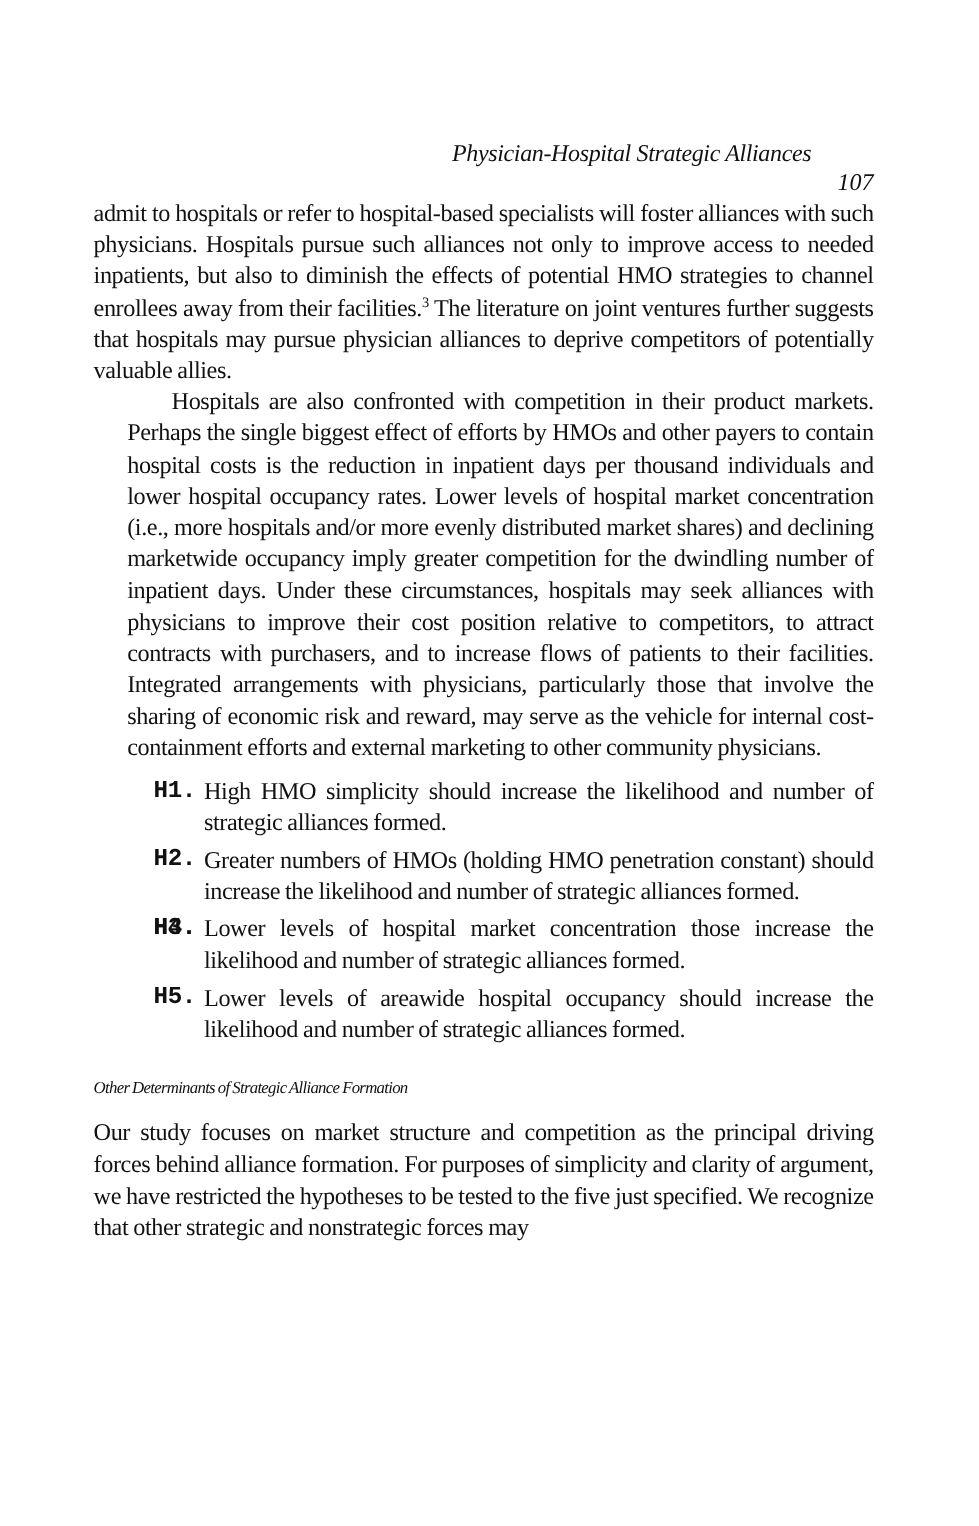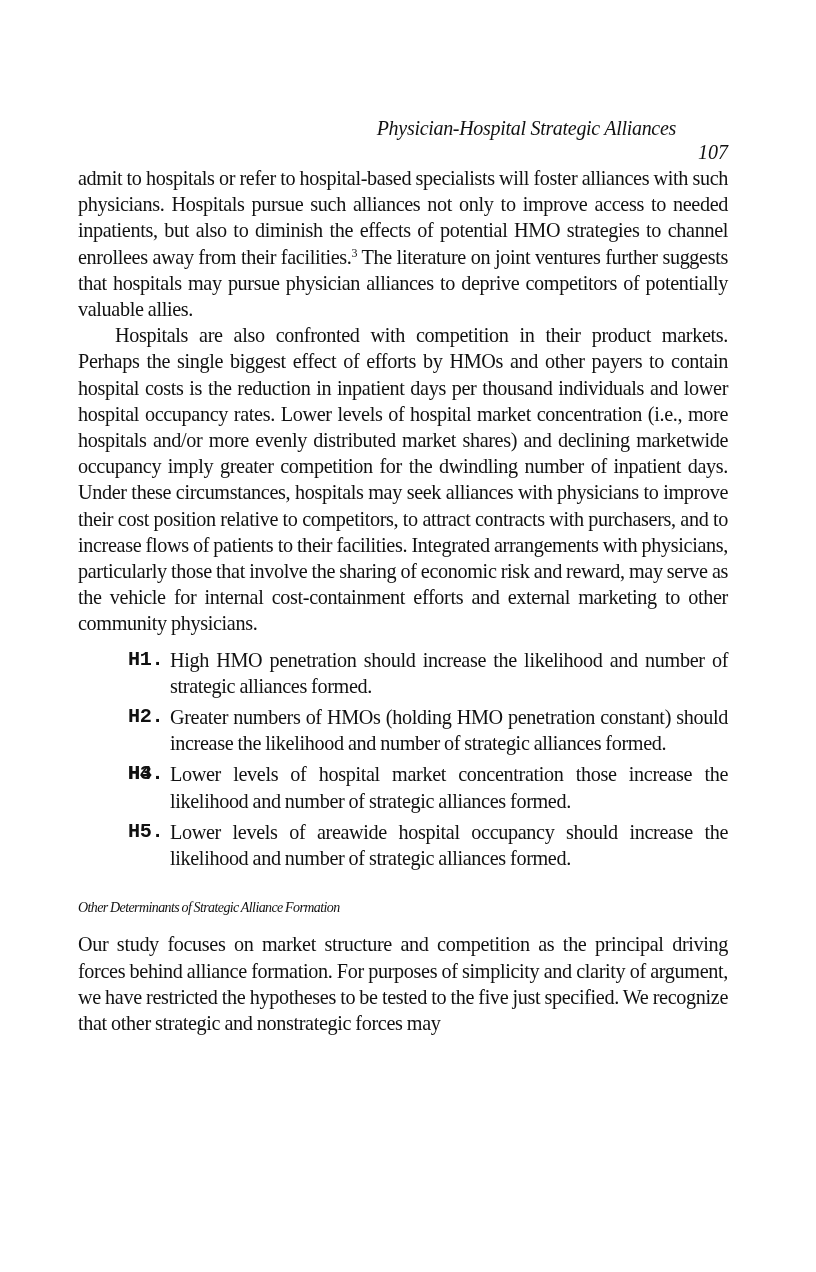--- a/index.html
+++ b/index.html
@@ -6,21 +6,21 @@
   body { width: 816px; height: 1272px; position: relative; overflow: hidden;
          font-family: "Liberation Serif", "DejaVu Serif", serif; color: #111; }
   .page { position: absolute; left: 78px; top: 0; width: 650px; }
   .running-head { position: absolute; top: 117px; left: 0; width: 650px; height: 26px;
                   font-size: 20px; font-style: italic; }
   .running-title { position: absolute; right: 52px; top: 0; letter-spacing: -0.3px; }
   .page-number { position: absolute; right: 0; top: 0; font-style: italic; margin-top: 24px; }
   .body { position: absolute; top: 165px; left: 0; width: 650px; font-size: 20.2px; line-height: 26.2px;
           text-align: justify; letter-spacing: -0.35px; word-spacing: -0.5px; }
   p { margin: 0; }
-  .indent { text-indent: 37px; }
+  .indent { text-indent: 37px; margin-left: 28px; }
   sup { font-size: 12px; line-height: 0; vertical-align: 7px; }
   .hyp-list { margin: 10px 0 10px 0; padding: 0; list-style: none; }
   .hyp { position: relative; padding-left: 92px; margin: 0 0 5px 0; }
   .hyp-label { position: absolute; left: 50px; top: 0; font-weight: bold; font-family: Liberation Mono, monospace; }
   .section-heading { font-style: italic; margin: 24px 0 10px 0; letter-spacing: -0.6px; text-align: left; }
 </style>
 </head>
 <body>
 
 <div class="page">
@@ -31,21 +31,21 @@
 
   <div class="body">
     <p><span>admit to hospitals or refer to hospital-based specialists will foster alliances with such physicians. Hospitals pursue such alliances not only to improve access to needed inpatients, but also to diminish the effects of potential HMO strategies to channel enrollees away from their facilities.</span><sup>3</sup><span> The literature on joint ventures further suggests that hospitals may pursue physician alliances to deprive competitors of potentially valuable allies.</span></p>
 
     <p class="indent">Hospitals are also confronted with competition in their product markets. Perhaps the single biggest effect of efforts by HMOs and other payers to contain hospital costs is the reduction in inpatient days per thousand individuals and lower hospital occupancy rates. Lower levels of hospital market concentration (i.e., more hospitals and/or more evenly distributed market shares) and declining marketwide occupancy imply greater competition for the dwindling number of inpatient days. Under these circumstances, hospitals may seek alliances with physicians to improve their cost position relative to competitors, to attract contracts with purchasers, and to increase flows of patients to their facilities. Integrated arrangements with physicians, particularly those that involve the sharing of economic risk and reward, may serve as the vehicle for internal cost-containment efforts and external marketing to other community physicians.</p>
 
 
     <ul class="hyp-list">
       <li class="hyp">
         <span class="hyp-label">H1.</span>
-        <span>High HMO penetration should increase the likelihood and number of strategic alliances formed.</span>
+        <span>High HMO simplicity should increase the likelihood and number of strategic alliances formed.</span>
       </li>
       <li class="hyp">
         <span class="hyp-label">H2.</span>
         <span>Greater numbers of HMOs (holding HMO penetration constant) should increase the likelihood and number of strategic alliances formed.</span>
       </li>
       <li class="hyp">
         <span class="hyp-label">H3.</span>
       </li>
       <li class="hyp">
         <span class="hyp-label">H4.</span>

